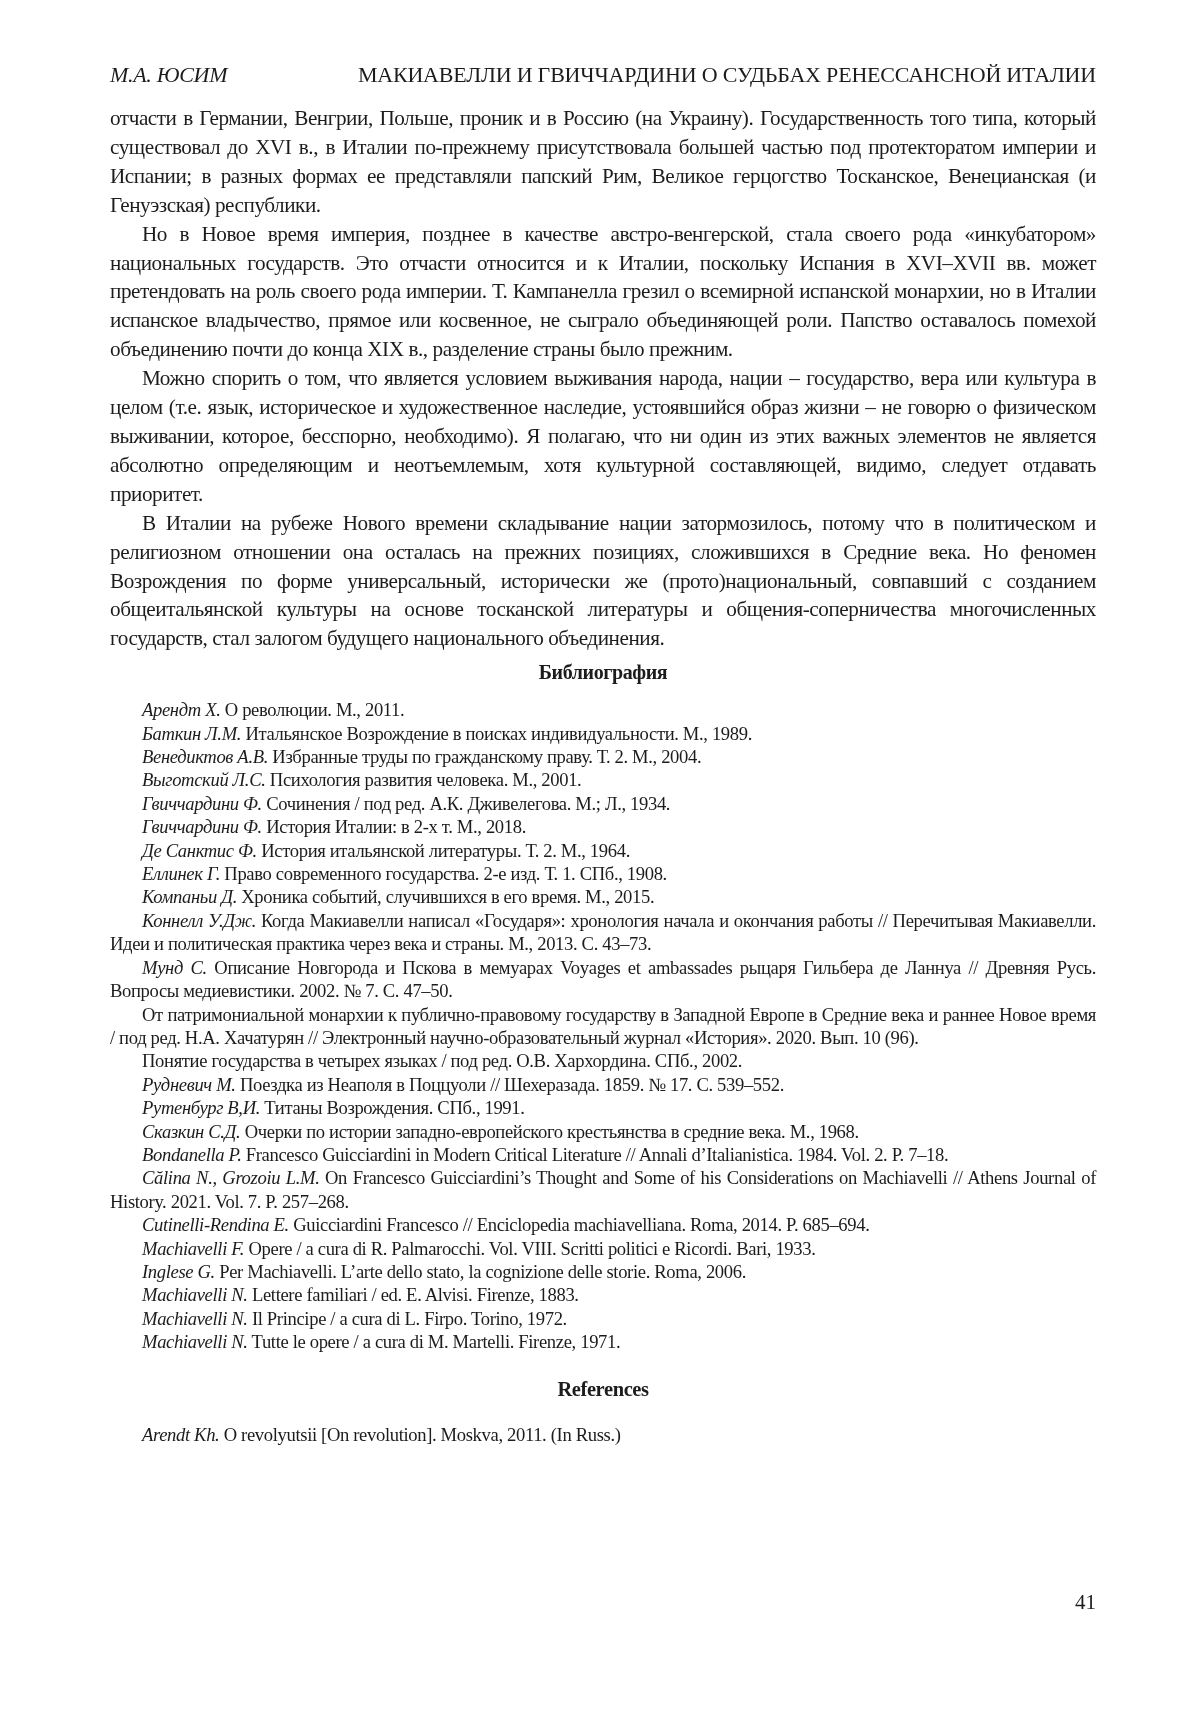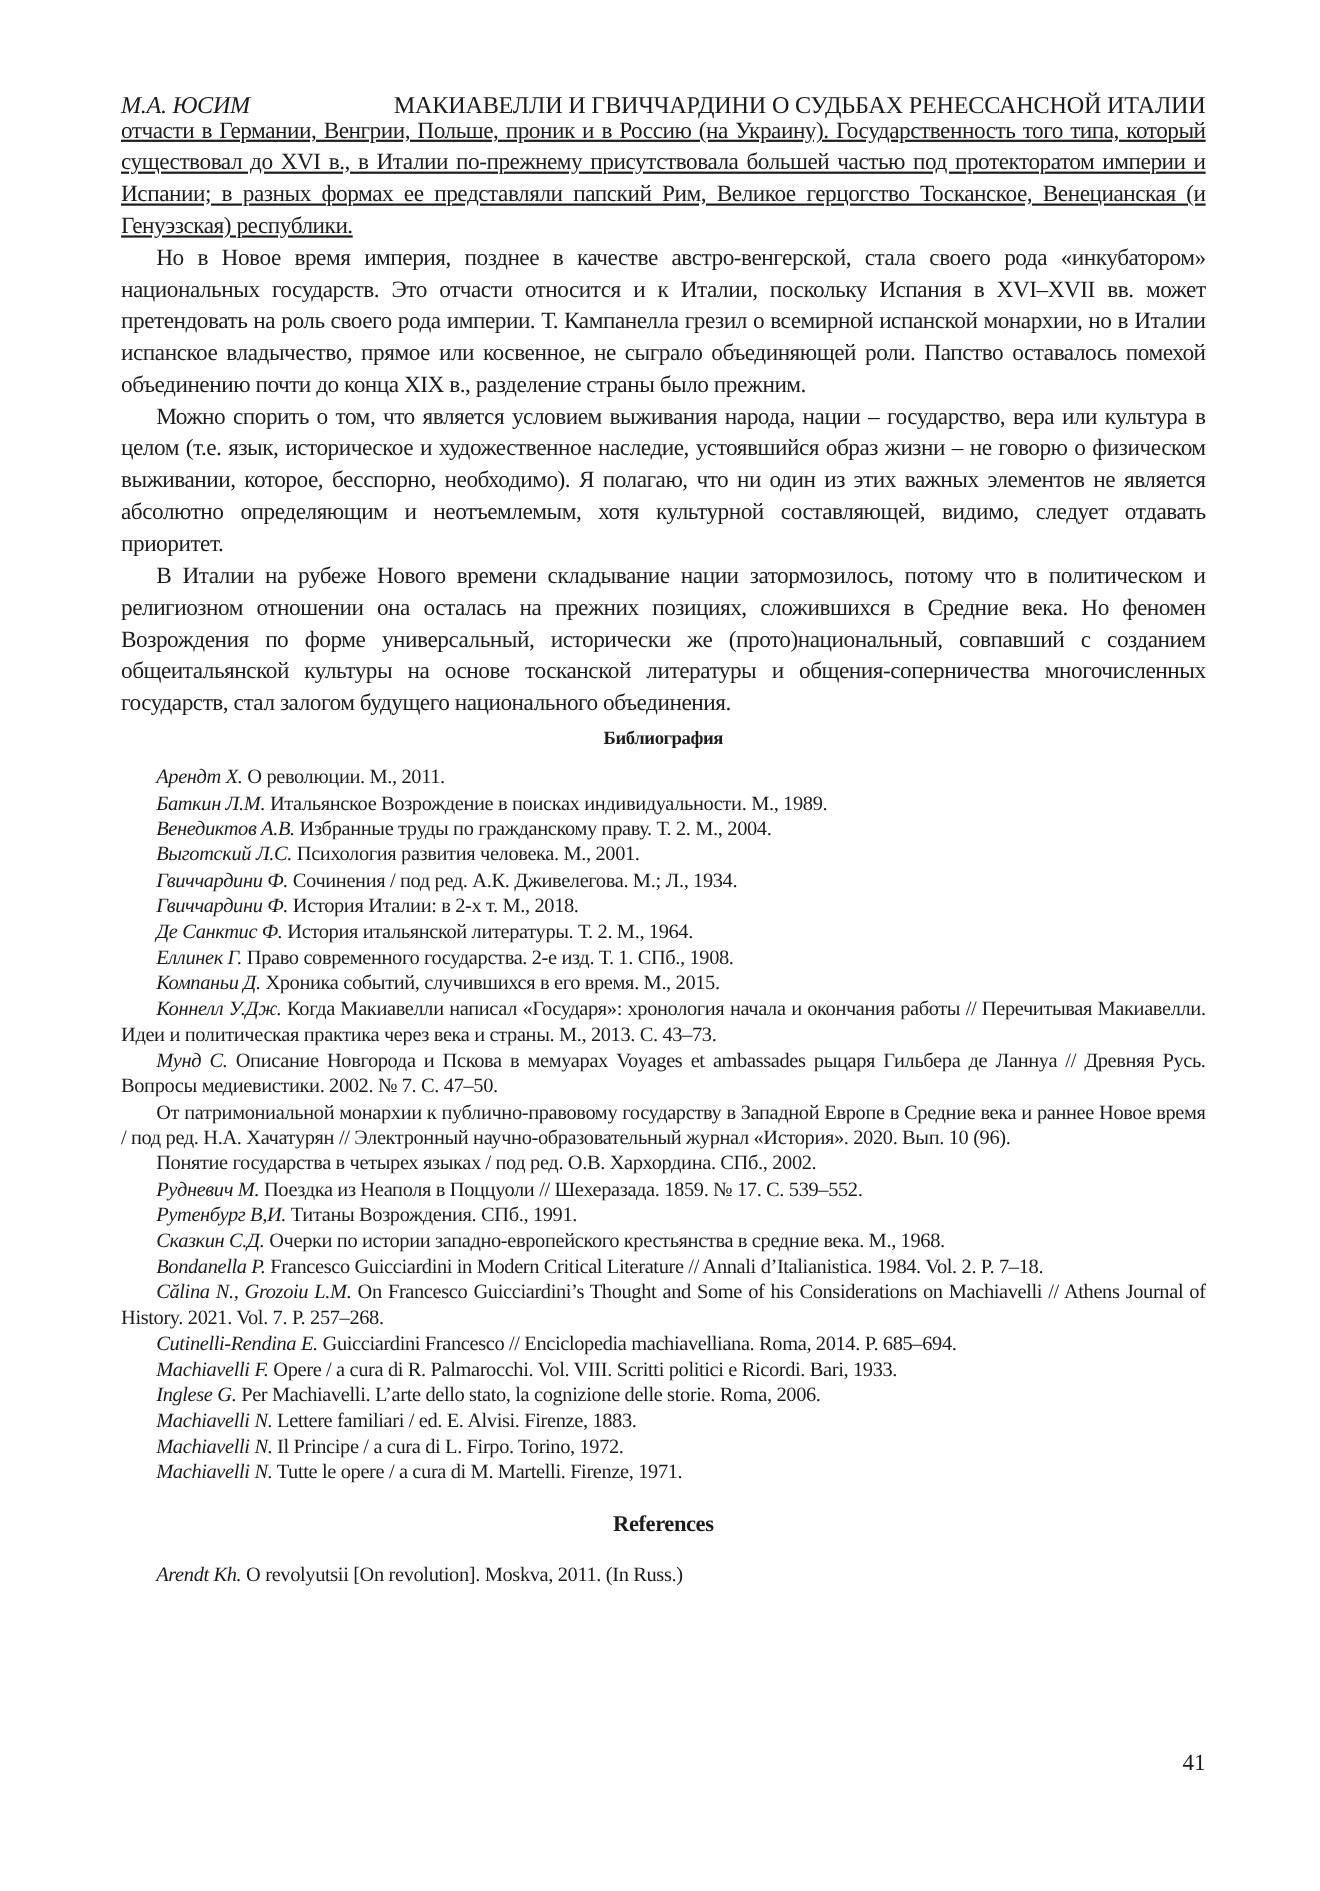--- a/index.html
+++ b/index.html
@@ -10,30 +10,30 @@
     }
     .page {
       position: absolute; left: 110px; top: 62px; width: 986px;
     }
     .running-head {
       display: flex; justify-content: space-between; align-items: baseline;
       font-size: 22px; height: 40px; letter-spacing: -0.3px;
       transform-origin: left top;
     }
     .running-head .author { font-style: italic; }
-    .running-head .title { letter-spacing: -0.2px; margin-top: 21px; }
+    .running-head .title { letter-spacing: -0.2px; }
     .body {
       margin-top: 2px;
       font-size: 21.2px; line-height: 28.9px;
       text-align: justify; letter-spacing: -0.45px;
     }
     .body p { margin: 0; text-indent: 32px; }
-    .body p.noindent { text-indent: 0; text-decoration: underline; }
+    .body p.noindent { text-indent: 0; }
     .section-title {
-      text-align: center; font-weight: bold; font-size: 17px;
+      text-align: center; font-weight: bold; font-size: 20px;
       margin-top: 8px; margin-bottom: 14px; letter-spacing: -0.4px;
     }
     .biblio {
       font-size: 18.6px; line-height: 23.4px; text-align: justify;
       letter-spacing: -0.35px;
     }
     .biblio .entry { margin: 0; text-indent: 32px; font-family: Liberation Serif, serif; }
     .biblio .entry .au { font-style: italic; }
     .refs-title {
       text-align: center; font-weight: bold; font-size: 20.5px;

